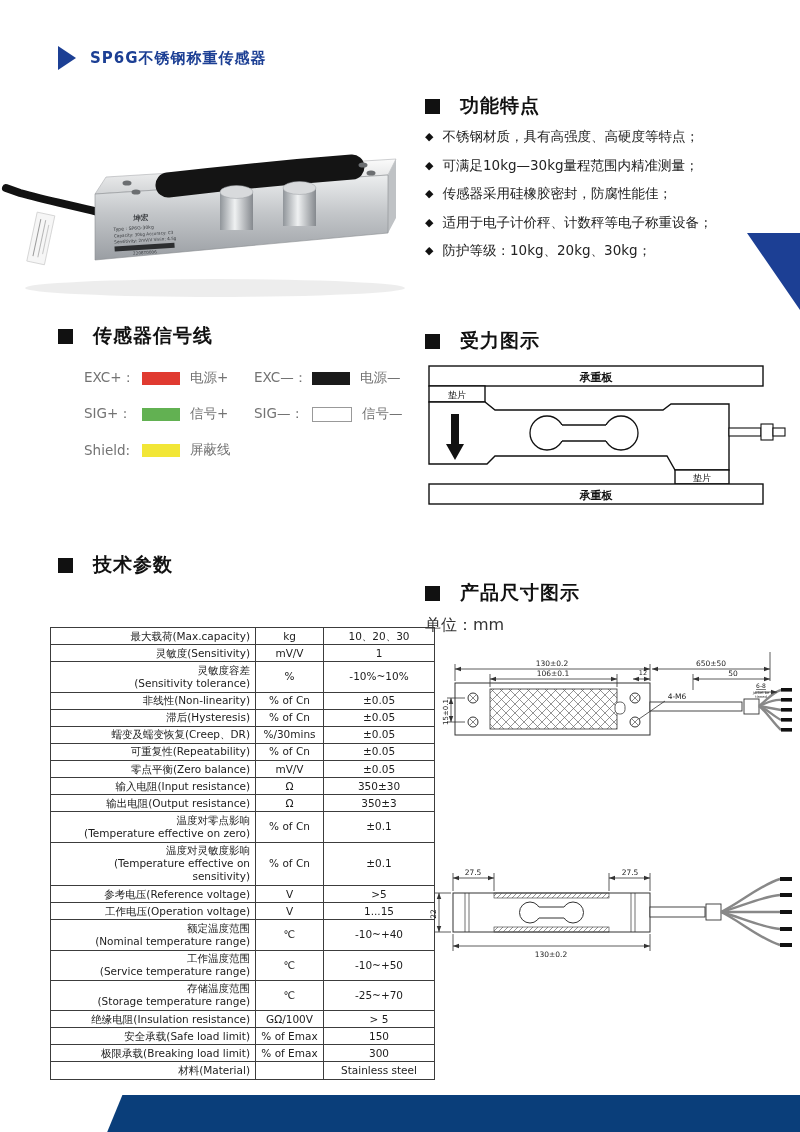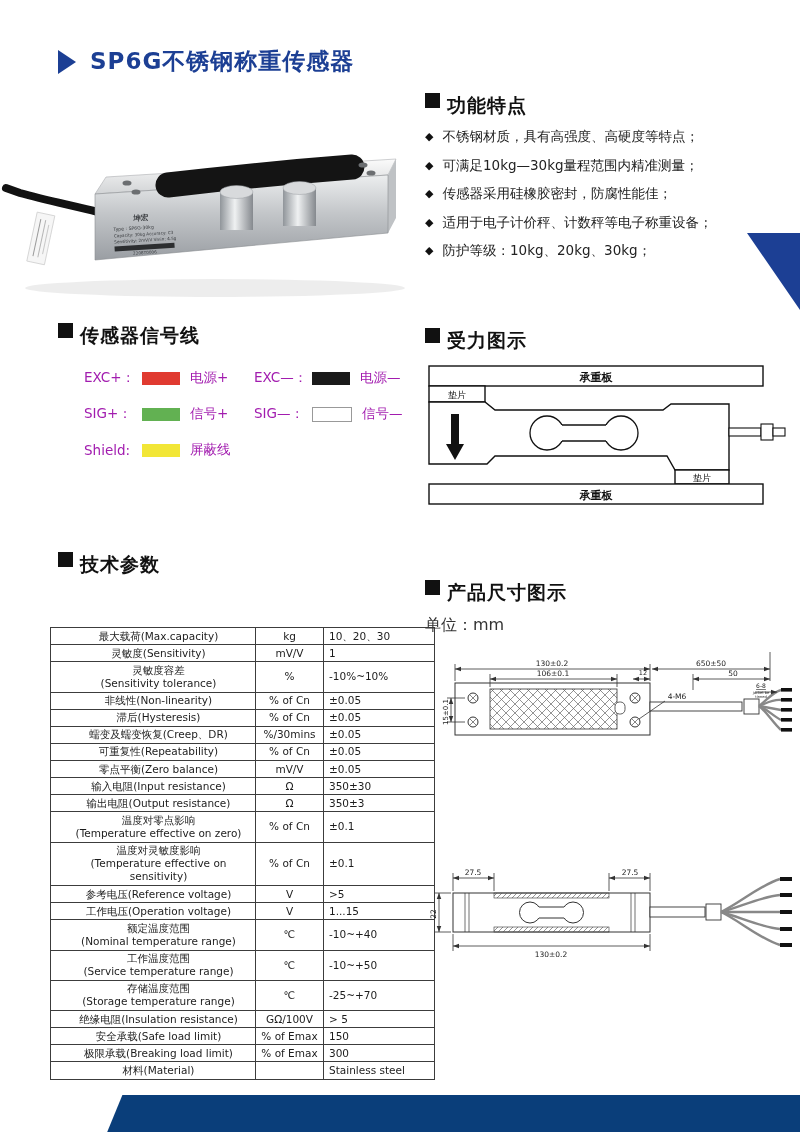--- a/index.html
+++ b/index.html
@@ -1,46 +1,46 @@
 <!DOCTYPE html>
 <html><head>
 <meta charset="utf-8">
 <style>
   html,body{margin:0;padding:0;background:#fff;}
   #page{position:relative;width:800px;height:1132px;background:#fff;overflow:hidden;
         font-family:"DejaVu Sans","Liberation Sans",sans-serif;color:#111;}
   
   .doc-title{position:absolute;left:58px;top:46px;display:flex;align-items:center;gap:14px;}
   .tri-right{width:0;height:0;border-left:18px solid #1c3f94;border-top:12px solid transparent;border-bottom:12px solid transparent;}
-  .doc-title h1{margin:0;font-size:23px;font-weight:bold;color:#1c3f94;letter-spacing:1px;}
+  .doc-title h1{margin:0;font-size:15px;font-weight:bold;color:#1c3f94;letter-spacing:1px;}
   
   .corner-tri{position:absolute;left:747px;top:233px;width:53px;height:77px;background:#1c3f94;
               clip-path:polygon(0 0,100% 0,100% 100%);}
   
-  .sec-head{position:absolute;display:flex;gap:7px;}
+  .sec-head{position:absolute;display:flex;align-items:center;gap:20px;}
   .sq{width:15px;height:15px;background:#111;flex:0 0 auto;}
   .sec-head h2{margin:0;font-size:19px;font-weight:bold;color:#111;letter-spacing:1px;}
   
   .features{position:absolute;left:425px;top:128px;display:flex;flex-direction:column;gap:11px;
             width:370px;list-style:none;margin:0;padding:0;}
   .features li{display:flex;gap:9px;font-size:13.5px;color:#222;line-height:1.3;}
   .features .diam{font-size:11px;color:#111;line-height:1.6;}
   
   .wires{position:absolute;left:84px;top:360px;display:grid;grid-template-columns:170px 170px;
          grid-auto-rows:36px;align-items:center;}
-  .wire-entry{display:flex;align-items:center;font-size:13.5px;color:#a21caf;}
+  .wire-entry{display:flex;align-items:center;font-size:13.5px;color:#737373;}
   .wire-label{width:56px;}
   .wire-swatch{width:38px;height:13px;margin:0 10px 0 2px;display:inline-block;}
   
   .spec-table{position:absolute;left:50px;top:627px;border-collapse:collapse;width:347px;
               font-size:10.5px;color:#1c1c1c;table-layout:fixed;}
   .spec-table td{border:1px solid #3c3c3c;padding:1.5px 5px;line-height:1.25;}
-  .spec-table .c-name{width:183px;white-space:pre-line;text-align:center;padding-left:16px;}
+  .spec-table .c-name{width:183px;white-space:pre-line;text-align:right;padding-left:16px;}
   .spec-table .c-unit{width:57px;text-align:center;}
-  .spec-table .c-val{width:100px;text-align:left;}
+  .spec-table .c-val{width:100px;text-align:center;}
   .unit-note{position:absolute;left:425px;top:615px;font-size:16px;color:#333;text-align:right;}
   
   .svg-abs{position:absolute;}
   text{font-family:"DejaVu Sans","Liberation Sans",sans-serif;}
   
   .footer-band{position:absolute;left:0;bottom:0;width:800px;height:37px;background:#0a3e7a;
                clip-path:polygon(15.3% 0,100% 0,100% 100%,13.4% 100%);}
 </style>
 </head>
 <body>

